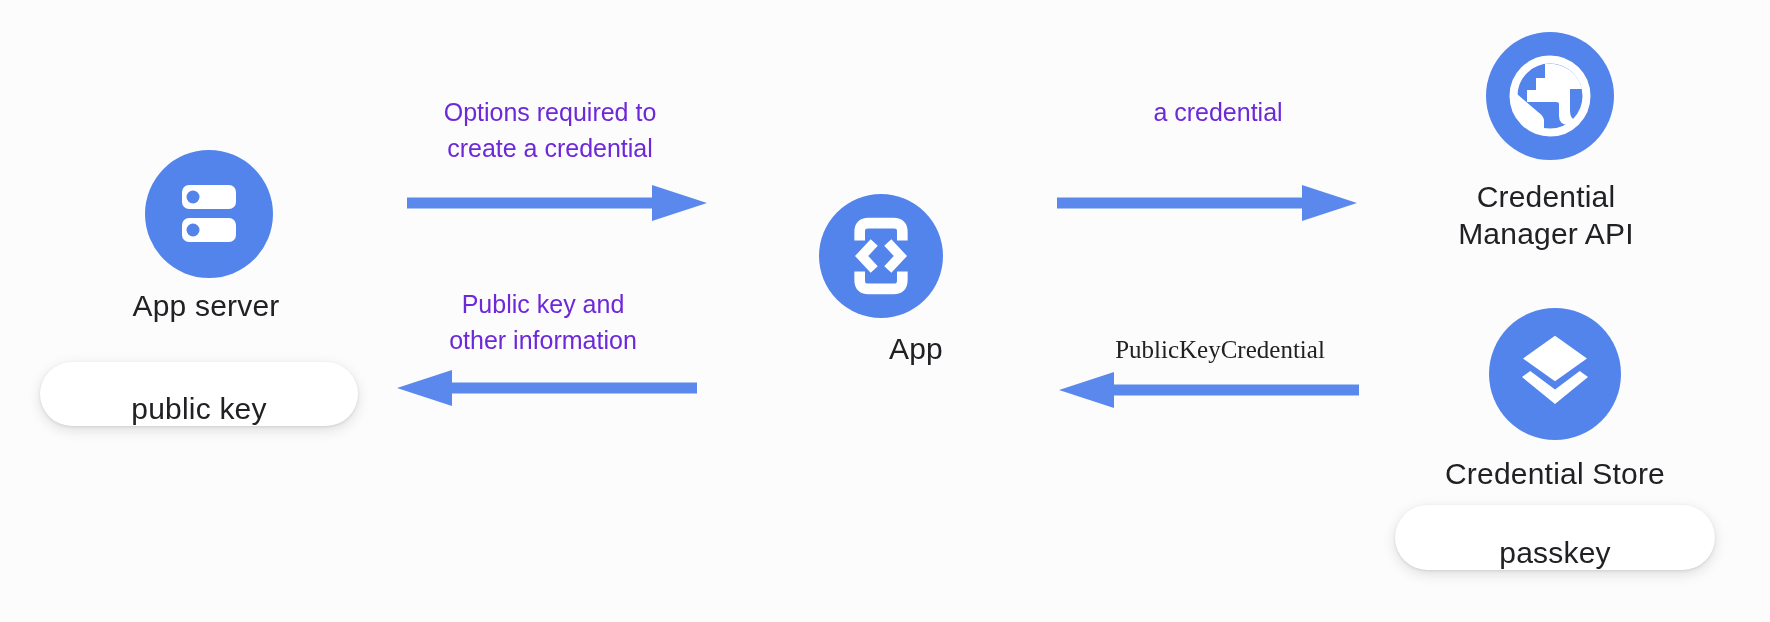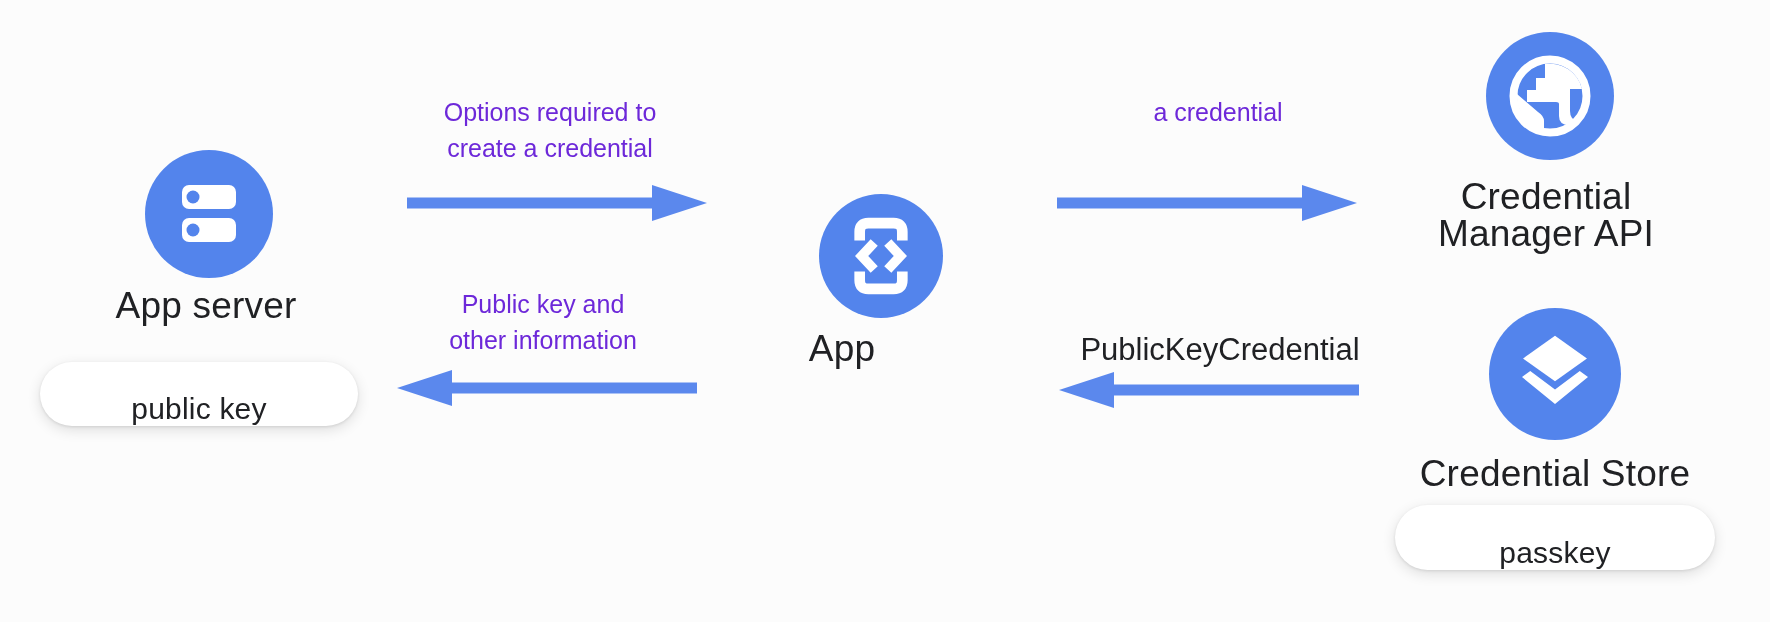--- a/index.html
+++ b/index.html
@@ -12,41 +12,41 @@
     width: 1770px;
     height: 622px;
     background: #fcfcfc;
     overflow: hidden;
   }
   .badge { position: absolute; display: block; }
   .node-label {
     position: absolute;
     text-align: center;
     color: #202124;
-    font-size: 37px;
+    font-size: 30px;
     line-height: 37px;
     font-weight: 500;
     letter-spacing: 0.2px;
     white-space: nowrap;
   }
   .arrow-label {
     position: absolute;
     text-align: center;
     color: #6d28d9;
     font-size: 25px;
     line-height: 36px;
     font-weight: 400;
     white-space: nowrap;
   }
   .mono-label {
     position: absolute;
     text-align: center;
     color: #202124;
-    font-family: Liberation Sans, sans-serif;
-    font-size: 31px;
+    font-family: Liberation Serif, serif;
+    font-size: 25px;
     line-height: 36px;
     white-space: nowrap;
   }
   .pill {
     position: absolute;
     background: #ffffff;
     border-radius: 34px;
     box-shadow: 0 1px 3px rgba(0,0,0,0.10), 0 4px 14px rgba(0,0,0,0.12);
     display: flex;
     align-items: flex-end;
@@ -93,21 +93,21 @@
     <polygon points="55,2 0,20 55,38" fill="#5b88ed"></polygon>
   </svg>
 
   <svg class="badge" style="left:819px; top:194px;" width="124" height="124" viewBox="0 0 128 128" aria-hidden="true">
     <circle cx="64" cy="64" r="64" fill="#5384ec"></circle>
     <path d="M42 48 V39 Q42 30 51 30 H77 Q86 30 86 39 V48" fill="none" stroke="#ffffff" stroke-width="11"></path>
     <path d="M42 80 V89 Q42 98 51 98 H77 Q86 98 86 89 V80" fill="none" stroke="#ffffff" stroke-width="11"></path>
     <polyline points="57,50 44,64 57,78" fill="none" stroke="#ffffff" stroke-width="10"></polyline>
     <polyline points="71,50 84,64 71,78" fill="none" stroke="#ffffff" stroke-width="10"></polyline>
   </svg>
-  <div class="node-label" style="left:692px; top:330px; width:300px;">App</div>
+  <div class="node-label" style="left:766px; top:330px; width:300px;">App</div>
 
   <div class="arrow-label" style="left:1048px; top:94px; width:340px;">
     <div>a credential</div>
   </div>
   <svg class="arrow-svg" style="left:1057px; top:183px;" width="300" height="40" viewBox="0 0 300 40" aria-hidden="true">
     <rect x="0" y="14.5" width="250" height="11" fill="#5b88ed"></rect>
     <polygon points="245,2 300,20 245,38" fill="#5b88ed"></polygon>
   </svg>
 
   <div class="mono-label" style="left:1020px; top:332px; width:400px;">PublicKeyCredential</div>

